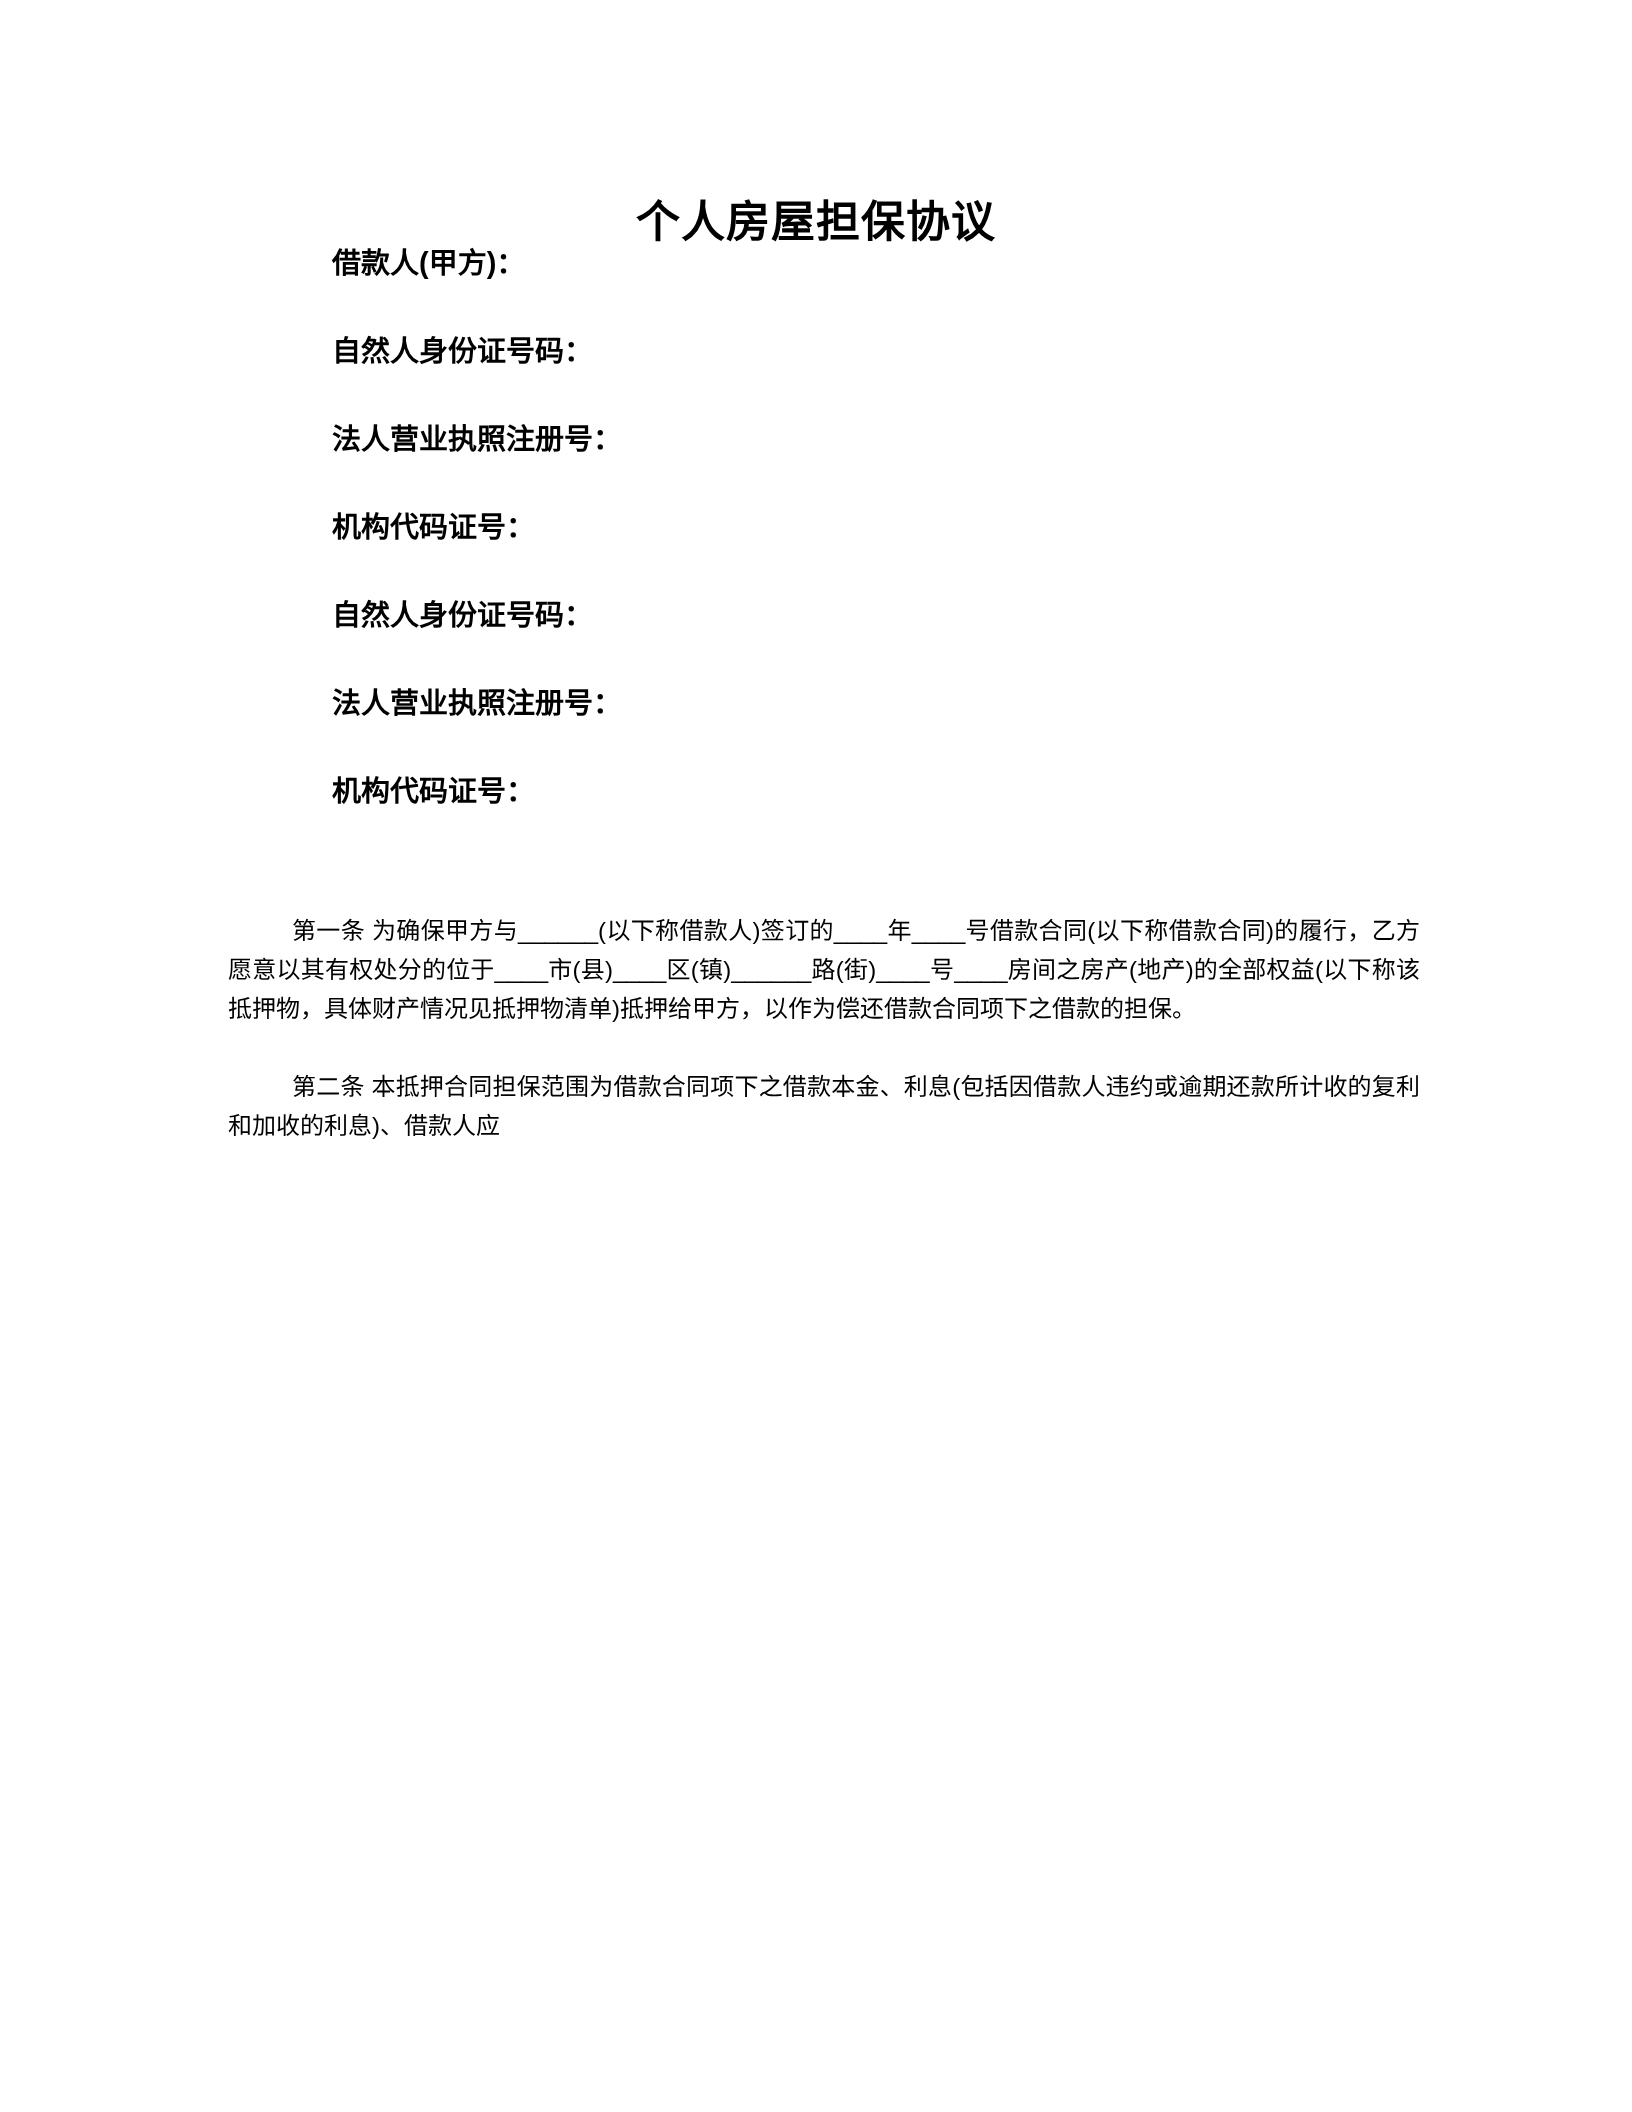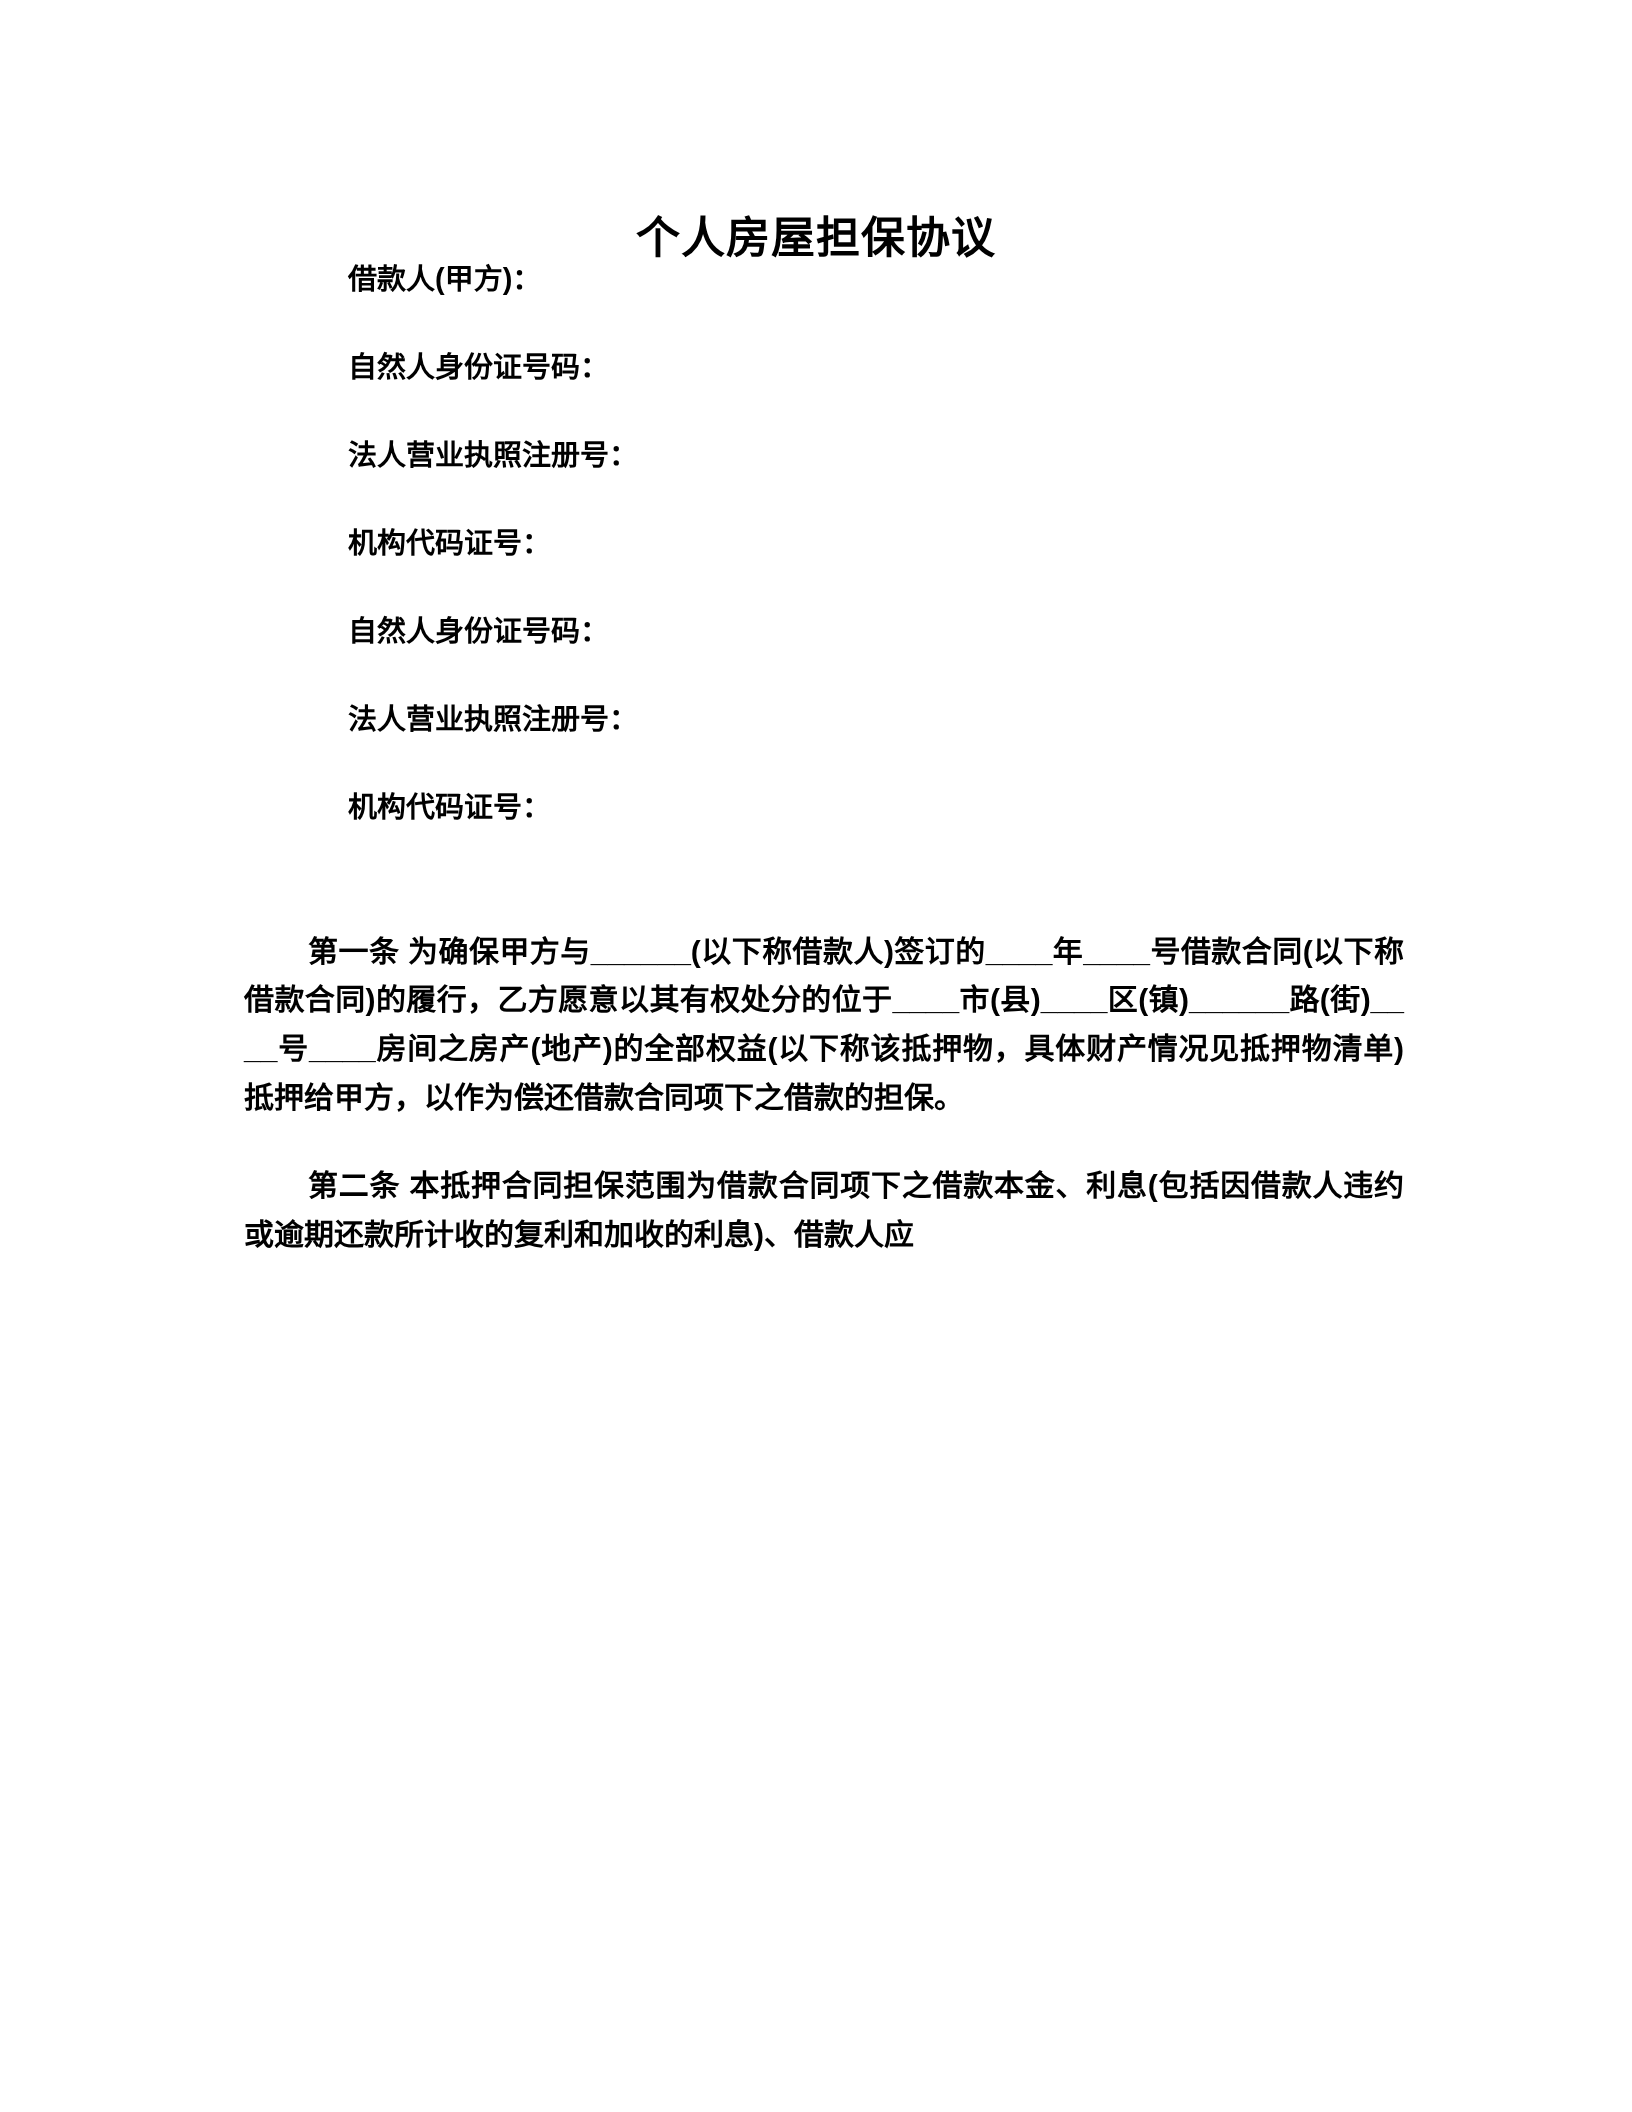--- a/index.html
+++ b/index.html
@@ -12,21 +12,21 @@
     height: 2112px;
     font-family: "Liberation Sans", "DejaVu Sans", sans-serif;
     color: #000000;
     -webkit-font-smoothing: antialiased;
   }
   .page {
     position: relative;
     width: 1632px;
     height: 2112px;
     box-sizing: border-box;
-    padding: 16px;
+    padding: 0;
     overflow: hidden;
     background: #ffffff;
   }
   .doc-title {
     text-align: center;
     font-size: 44px;
     font-weight: bold;
     letter-spacing: 1px;
     margin: 0;
     padding-top: 196px;
@@ -41,22 +41,22 @@
     font-weight: bold;
     line-height: 1.0;
     margin: 0 0 59px 0;
     padding-left: 104px;
     white-space: pre;
   }
   .field-line:first-child {
     margin-top: 0;
   }
   .para {
-    font-size: 30px;
-    font-weight: bold;
+    font-size: 24px;
+    font-weight: normal;
     line-height: 1.62;
     margin: 0 0 40px 0;
     text-indent: 64px;
     text-align: justify;
     text-justify: inter-ideograph;
     word-break: break-all;
   }
   .para.first-para {
     margin-top: 33px;
   }

